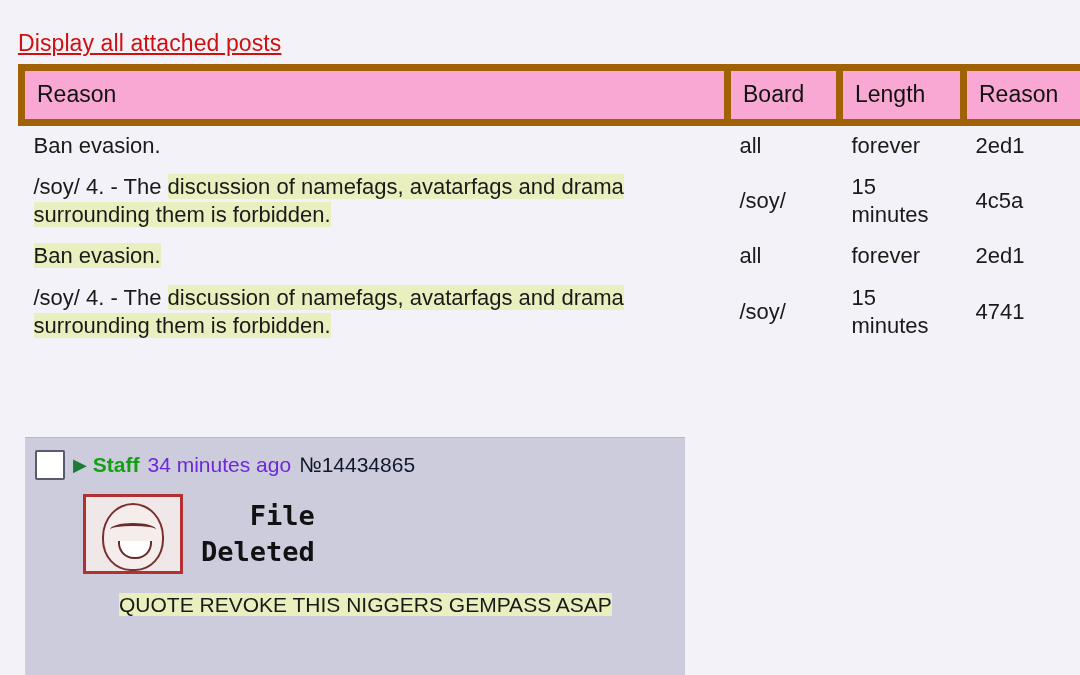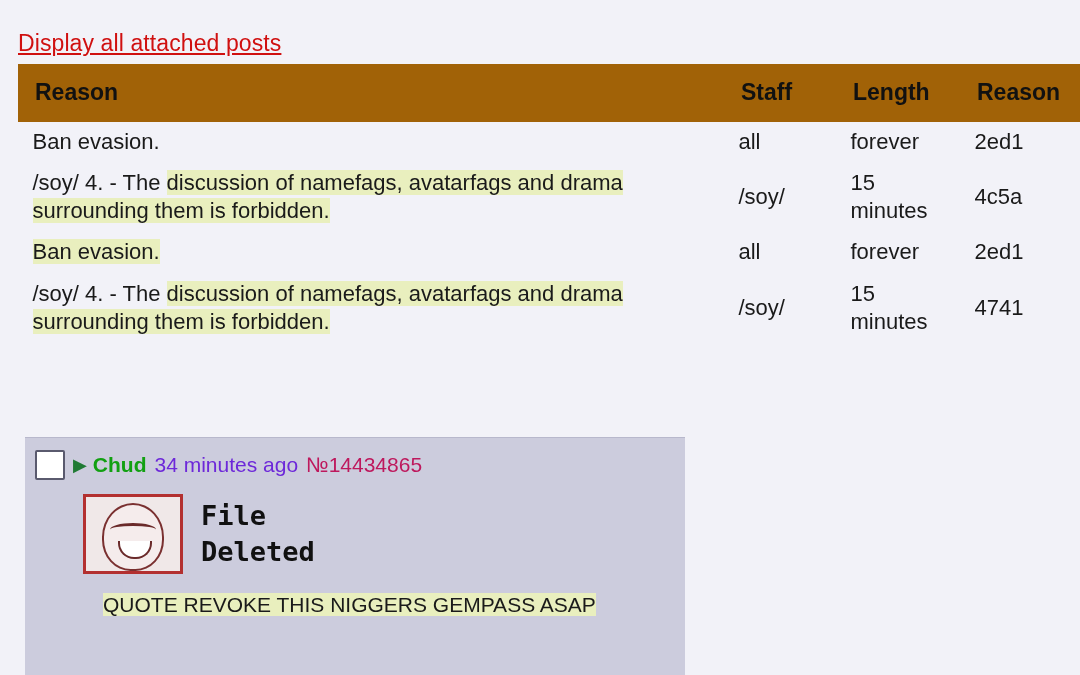--- a/index.html
+++ b/index.html
@@ -32,27 +32,27 @@
   }
   .ban-table {
     position: absolute;
     left: 18px;
     top: 64px;
     width: 1062px;
     border-collapse: collapse;
     table-layout: fixed;
   }
   .ban-table thead th {
-    background: #a16207;
+    background: #f9a8d4;
     color: #111111;
     font-size: 23px;
-    font-weight: bold;
+    font-weight: normal;
     text-align: left;
     padding: 10px 12px 11px 12px;
-    border: 5px solid #a16207;
+    border: 7px solid #a16207;
     vertical-align: middle;
   }
   .ban-table tbody td {
     font-size: 22px;
     color: #1a1a1a;
     padding: 6px 12px 7px 12px;
     vertical-align: middle;
     border: none;
     line-height: 1.28;
   }
@@ -112,27 +112,28 @@
   .post-name {
     color: #12a012;
     font-weight: bold;
     margin-right: 8px;
   }
   .post-time {
     color: #6d28d9;
     margin-right: 8px;
   }
   .post-id {
-    color: #be185d;
+    color: #0f172a;
     text-align: center;
   }
   .file-row {
     display: flex;
     align-items: center;
     padding: 14px 0 0 58px;
+    text-align: right;
   }
   .file-thumb {
     width: 94px;
     height: 74px;
     border: 3px solid #b33030;
     background: #f0e8e8;
     position: relative;
     flex: 0 0 auto;
     overflow: hidden;
   }
@@ -171,46 +172,45 @@
   }
   .file-text {
     margin-left: 18px;
     font-family: "DejaVu Sans Mono", monospace;
     font-size: 27px;
     font-weight: bold;
     color: #111111;
     line-height: 1.35;
   }
   .post-body {
-    padding: 16px 0 0 62px;
+    padding: 16px 0 0 94px;
     font-size: 21px;
     color: #1a1a1a;
     line-height: 1.4;
     max-width: 560px;
-    margin-left: 16px;
   }
 </style>
 </head>
 <body>
 
 <div class="page">
 
   <a class="top-link">Display all attached posts</a>
 
   <table class="ban-table">
     <colgroup>
       <col class="col-reason">
       <col class="col-board">
       <col class="col-length">
       <col class="col-staff">
     </colgroup>
     <thead>
       <tr>
         <th>Reason</th>
-        <th>Staff</th>
+        <th>Board</th>
         <th>Length</th>
         <th>Reason</th>
       </tr>
     </thead>
     <tbody>
       <tr>
         <td><span>Ban evasion.</span><span class="hl"></span></td>
         <td>all</td>
         <td>forever</td>
         <td class="staff-cell">2ed1</td>
@@ -233,21 +233,21 @@
         <td>15 minutes</td>
         <td class="staff-cell">4741</td>
       </tr>
     </tbody>
   </table>
 
   <div class="post">
     <div class="post-header">
       <div class="post-checkbox"></div>
       <span class="post-arrow">▶</span>
-      <span class="post-name">Chud</span>
+      <span class="post-name">Staff</span>
       <span class="post-time">34 minutes ago</span>
       <span class="post-id">№14434865</span>
     </div>
     <div class="file-row">
       <div class="file-thumb">
         <div class="face"></div>
       </div>
       <div class="file-text">
         <div>File</div>
         <div>Deleted</div>

